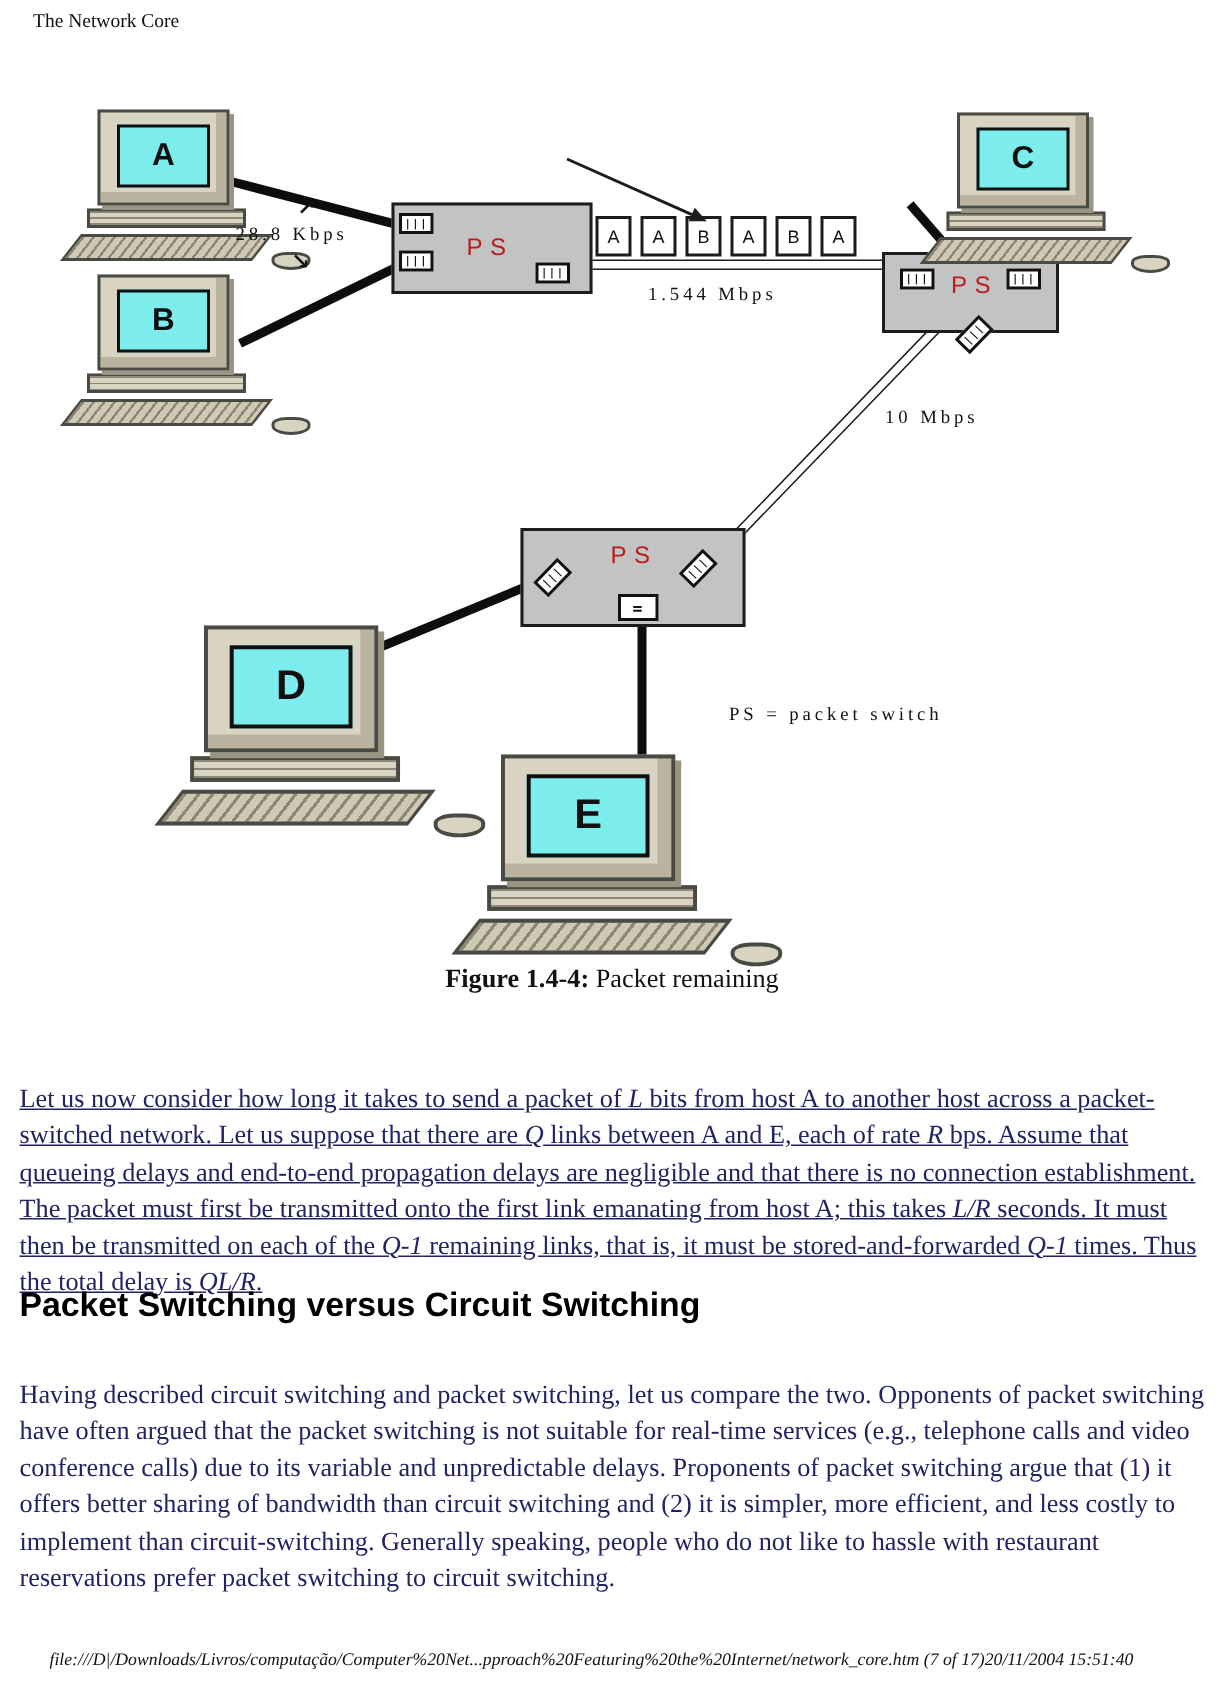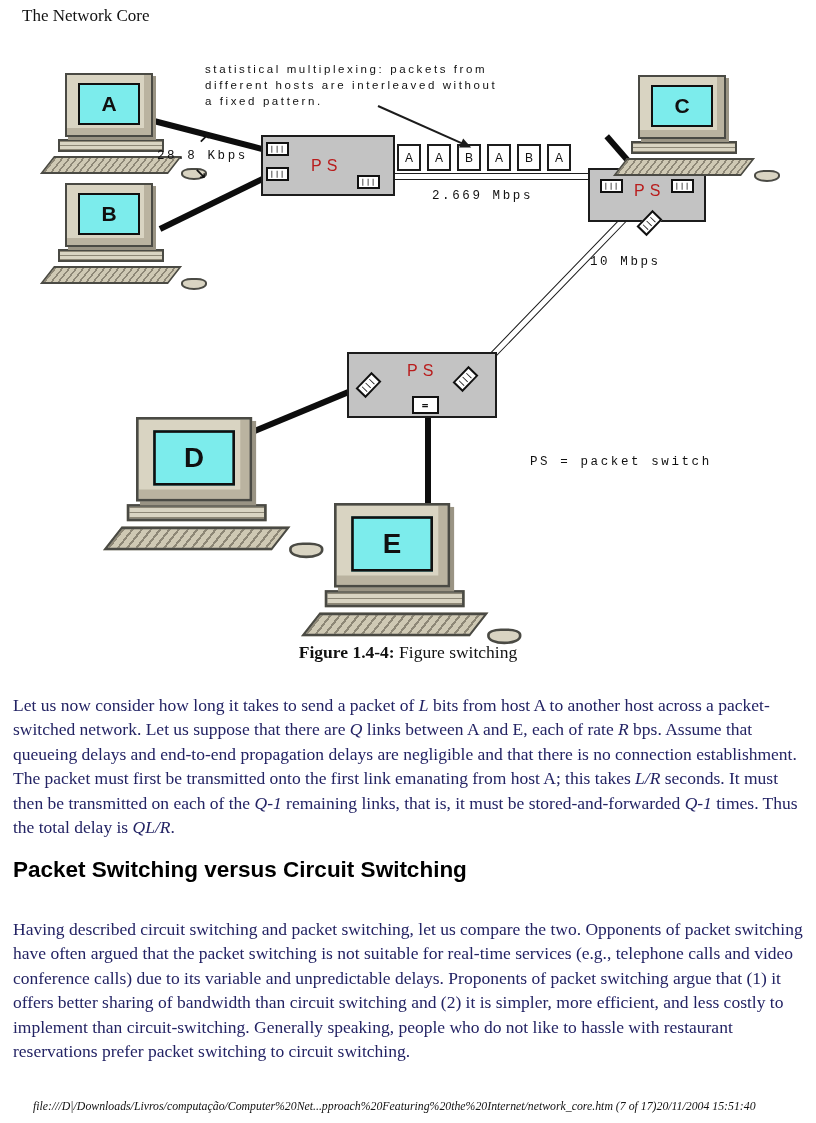--- a/index.html
+++ b/index.html
@@ -2,31 +2,31 @@
 <html><head>
 <meta charset="utf-8">
 <style>
   * { margin:0; padding:0; box-sizing:border-box; }
   html,body { width:816px; height:1123px; background:#fff; position:relative;
               font-family:"Liberation Serif", serif; overflow:hidden; }
 
   .abs { position:absolute; }
 
   
-  #page-header { left:22px; top:6px; font-size:17px; color:#111; }
+  #page-header { left:22px; top:6px; font-size:13px; color:#111; }
   #page-footer { left:33px; top:1099px; font-size:11.8px; color:#111; white-space:nowrap;font-style:italic; }
 
   
   #diagram { left:20px; top:55px; width:776px; height:578px; }
 
   .annot { left:185px; top:6px; font-family:"Liberation Sans",sans-serif;
            font-size:11.5px; letter-spacing:2.6px; line-height:16px; color:#111;
            white-space:pre-line; z-index:4; }
 
-  .dlabel { font-family:Liberation Mono, monospace; font-size:12.5px;
+  .dlabel { font-family:Liberation Serif, serif; font-size:12.5px;
             letter-spacing:2.6px; color:#111; white-space:nowrap; z-index:4; }
 
   
   .computer { z-index:2; }
   .computer.big { transform:scale(1.32); transform-origin:top left; }
   .monitor { position:relative; width:88px; height:64px; background:#d9d4c2;
              border:2px solid #4a4a44; box-shadow:inset -7px -7px 0 #bab3a0, 3px 3px 0 #9a9484; }
   .screen  { position:absolute; left:11px; top:8px; width:62px; height:42px;
              background:#7cecec; border:2px solid #101010; display:flex;
              align-items:center; justify-content:center;
@@ -65,36 +65,33 @@
                        border-left:11px solid #1c1c1c; border-top:5px solid transparent;
                        border-bottom:5px solid transparent; }
   .mini-arrow { position:absolute; font-family:"DejaVu Sans",sans-serif; font-size:15px;
                 font-weight:bold; color:#111; z-index:4; }
 
   
   #caption { left:0; top:642px; width:816px; text-align:center; font-size:17.5px; color:#111; }
   #caption b { font-weight:bold;margin-top:13px; }
 
   .para { left:13px; width:792px; font-size:17.5px; line-height:24.4px; color:#232364; }
-  #para1 { top:693px; }
+  #para1 { top:720px;text-decoration:underline; }
   #section-heading { left:13px; top:857px; font-family:"Liberation Sans",sans-serif;
                      font-weight:bold; font-size:22.5px; color:#000; }
   #para2 { top:917px; }
   .para i { font-style:italic; }
 </style>
 </head>
 <body>
 
 <div class="abs" id="page-header">The Network Core</div>
 
 <div class="abs" id="diagram">
 
-  <div class="abs annot">statistical multiplexing: packets from
-different hosts are interleaved without
-a fixed pattern.</div>
   <div class="arrow-line" style="left:358px; top:50px; width:92px; transform:rotate(24deg);"></div>
 
   <div class="wire" style="left:130px; top:62px; width:122px; transform:rotate(14.5deg);"></div>
   <div class="wire" style="left:140px; top:171px; width:120px; transform:rotate(-26deg);"></div>
   <div class="wire" style="left:630px; top:128px; width:66px; transform:rotate(-131deg);"></div>
   <div class="wire" style="left:232px; top:374px; width:116px; transform:rotate(-22.5deg);"></div>
   <div class="wire" style="left:405px; top:350px; width:6px; height:106px;"></div>
 
   <div class="pipe" style="left:352px; top:118px; width:248px;"></div>
 
@@ -170,27 +167,27 @@
     </div>
     <div class="base"></div>
     <div class="keyboard"></div>
     <div class="mouse"></div>
   </div>
 
   <div class="abs dlabel" style="left:137px; top:94px;">28.8 Kbps</div>
   <span class="mini-arrow" style="left:178px; top:74px;">↗</span>
   <span class="mini-arrow" style="left:174px; top:110px;">↘</span>
 
-  <div class="abs dlabel" style="left:412px; top:134px;">2.669 Mbps</div>
-  <div class="abs dlabel" style="left:570px; top:200px;">10 Mbps</div>
-  <div class="abs dlabel" style="left:466px; top:400px;margin-left:44px;">PS = packet switch</div>
+  <div class="abs dlabel" style="left:412px; top:134px;">1.544 Mbps</div>
+  <div class="abs dlabel" style="left:570px; top:216px;">10 Mbps</div>
+  <div class="abs dlabel" style="left:466px; top:414px;">PS = packet switch</div>
 </div>
 
 <div class="abs" id="caption">
-  <b>Figure 1.4-4:</b><span> Figure switching</span>
+  <b>Figure 1.4-4:</b><span> Packet remaining</span>
 </div>
 
 <div class="abs para" id="para1"><span>Let us now consider how long it takes to send a packet of </span><i>L</i><span> bits from host A to another host  across a packet-switched network. Let us suppose that there are </span><i>Q</i><span> links between A and E, each of rate </span><i>R</i><span> bps. Assume that queueing delays and end-to-end propagation delays are negligible and that there is no connection establishment. The packet must first be transmitted onto the first link emanating from host A; this takes </span><i>L/R</i><span> seconds. It must then be transmitted on each of the </span><i>Q-1</i><span> remaining links, that is, it must be stored-and-forwarded </span><i>Q-1</i><span> times. Thus the total delay is </span><i>QL/R</i><span>.</span></div>
 
 <h2 class="abs" id="section-heading">Packet Switching versus Circuit Switching</h2>
 
 <div class="abs para" id="para2">Having described circuit switching and packet switching, let us compare the two. Opponents of packet switching have often argued that the packet switching is not suitable for real-time services (e.g., telephone calls and video conference calls) due to its variable and unpredictable delays. Proponents of packet switching argue that (1) it offers better sharing of bandwidth than circuit switching and (2) it is simpler, more efficient, and less costly to implement than circuit-switching. Generally speaking, people who do not like to hassle with restaurant reservations  prefer packet switching to circuit switching.</div>
 
 <div class="abs" id="page-footer">file:///D|/Downloads/Livros/computação/Computer%20Net...pproach%20Featuring%20the%20Internet/network_core.htm (7 of 17)20/11/2004 15:51:40</div>
 

